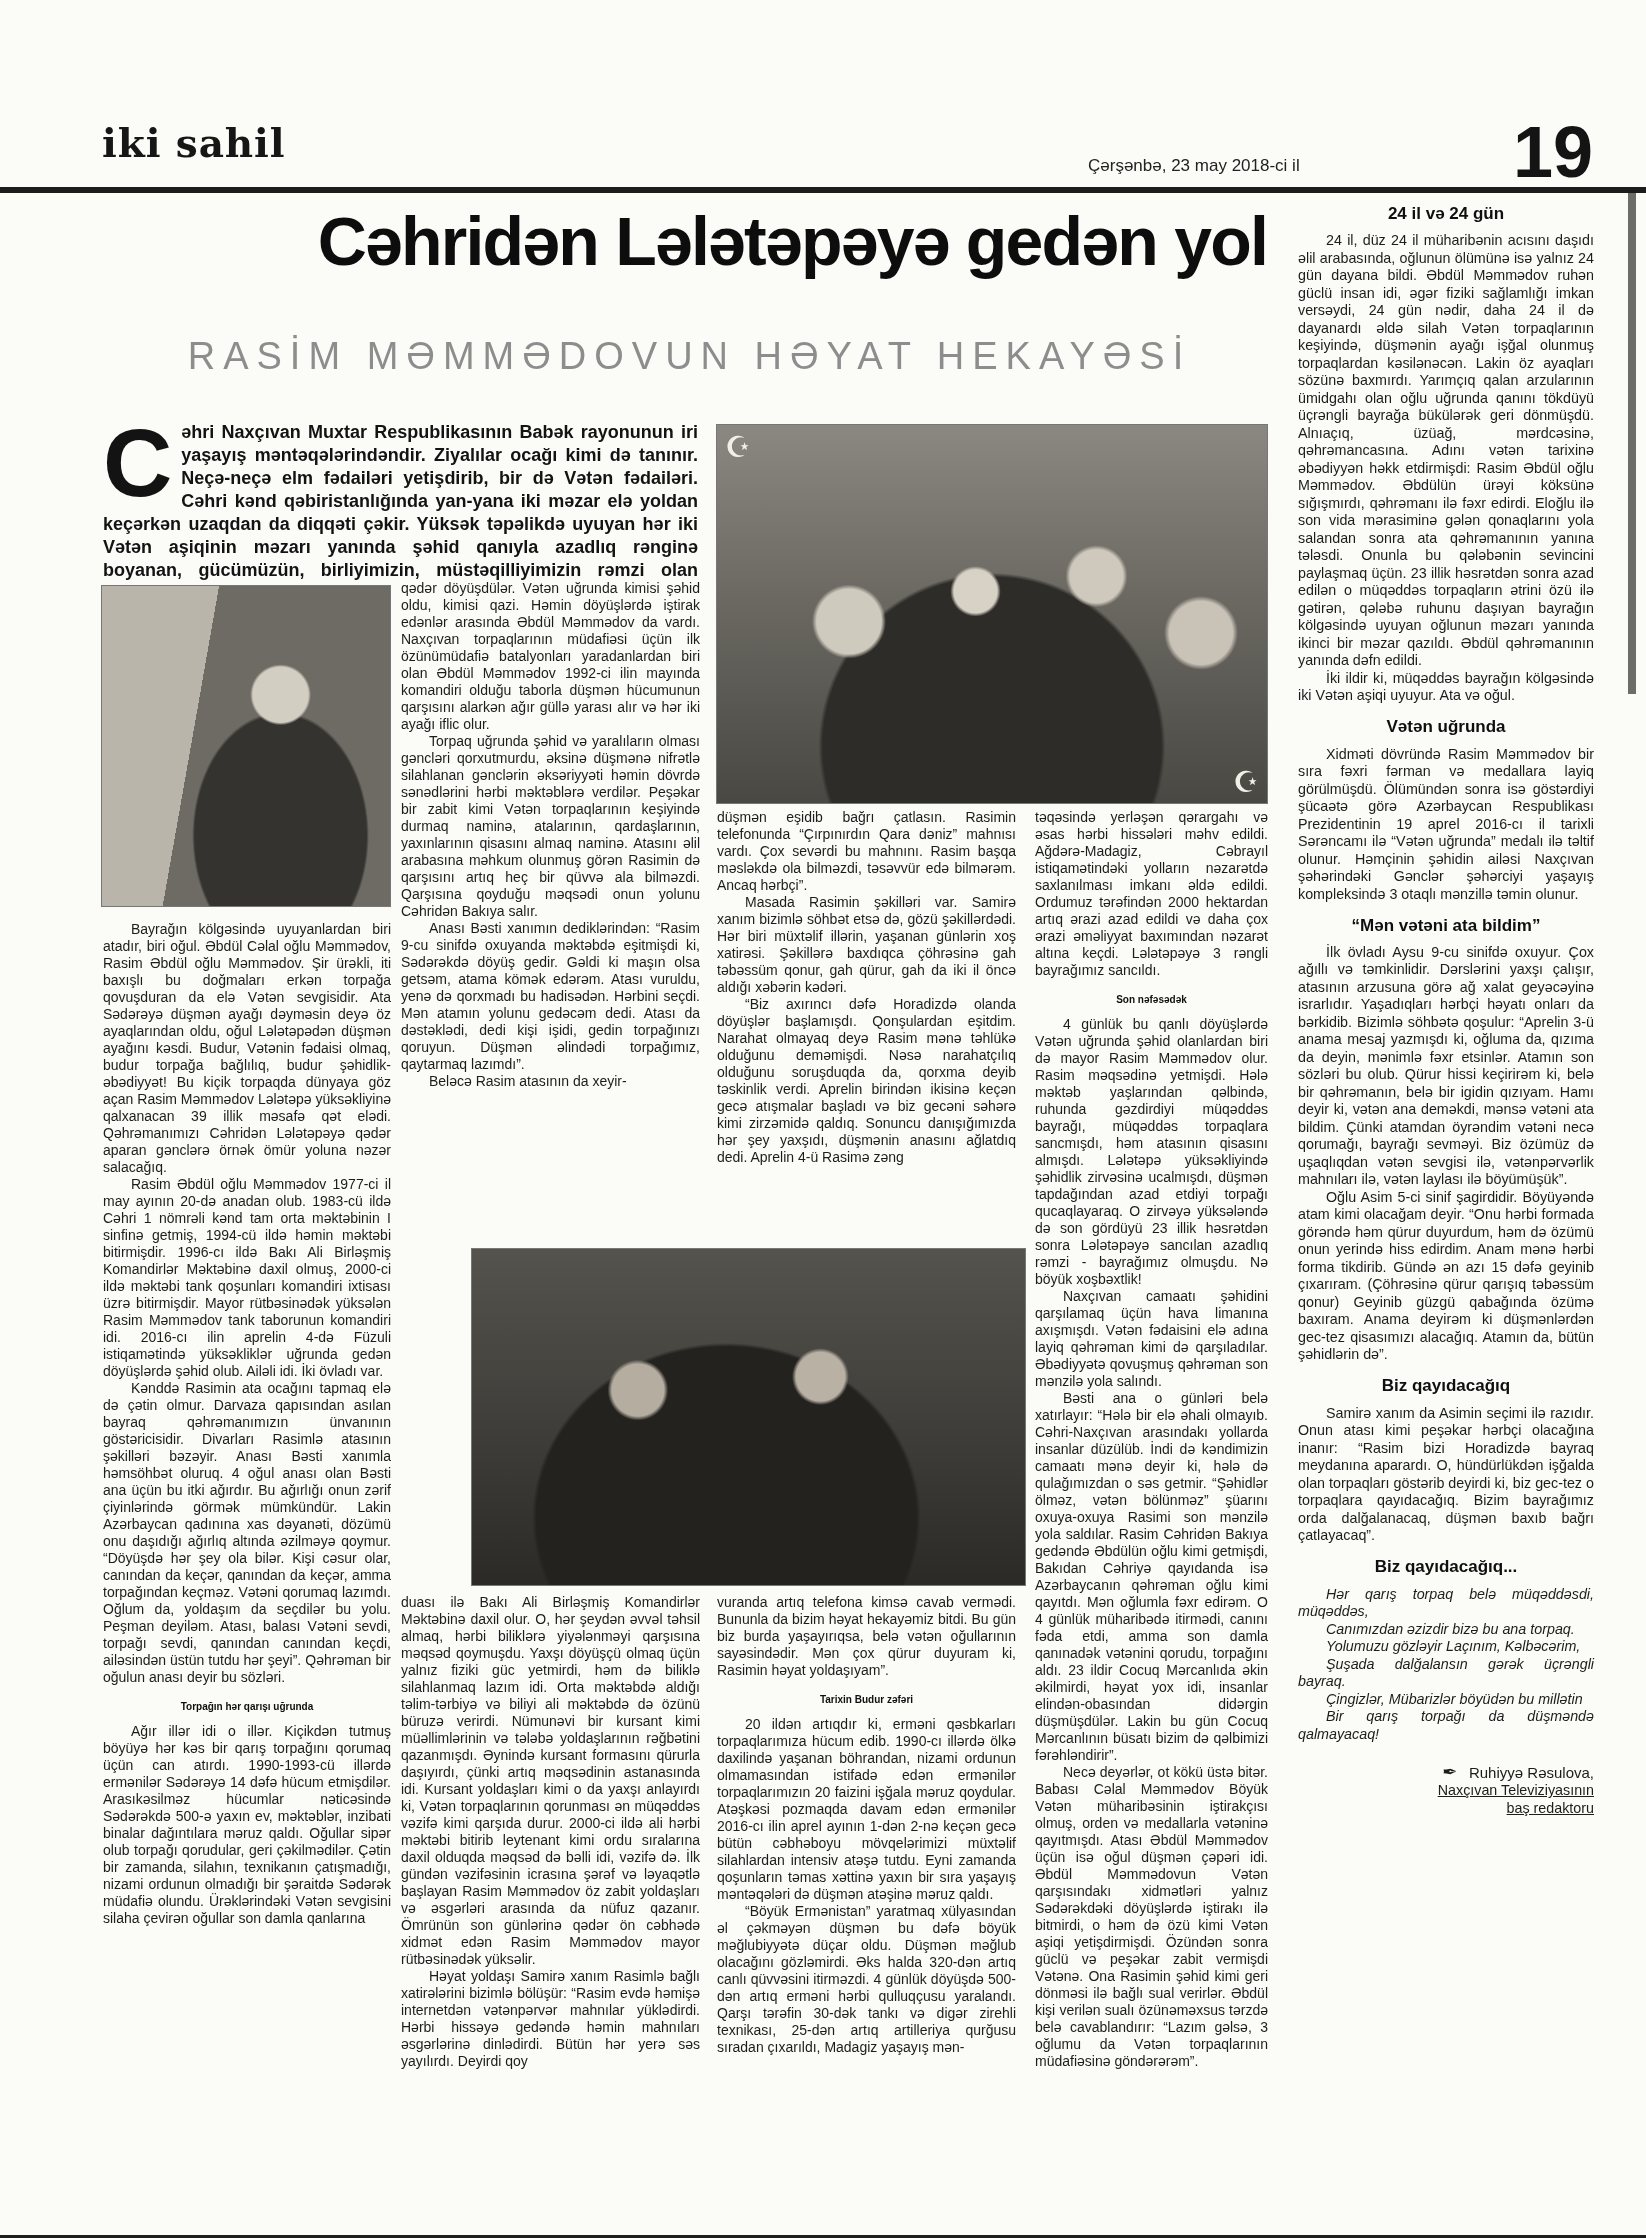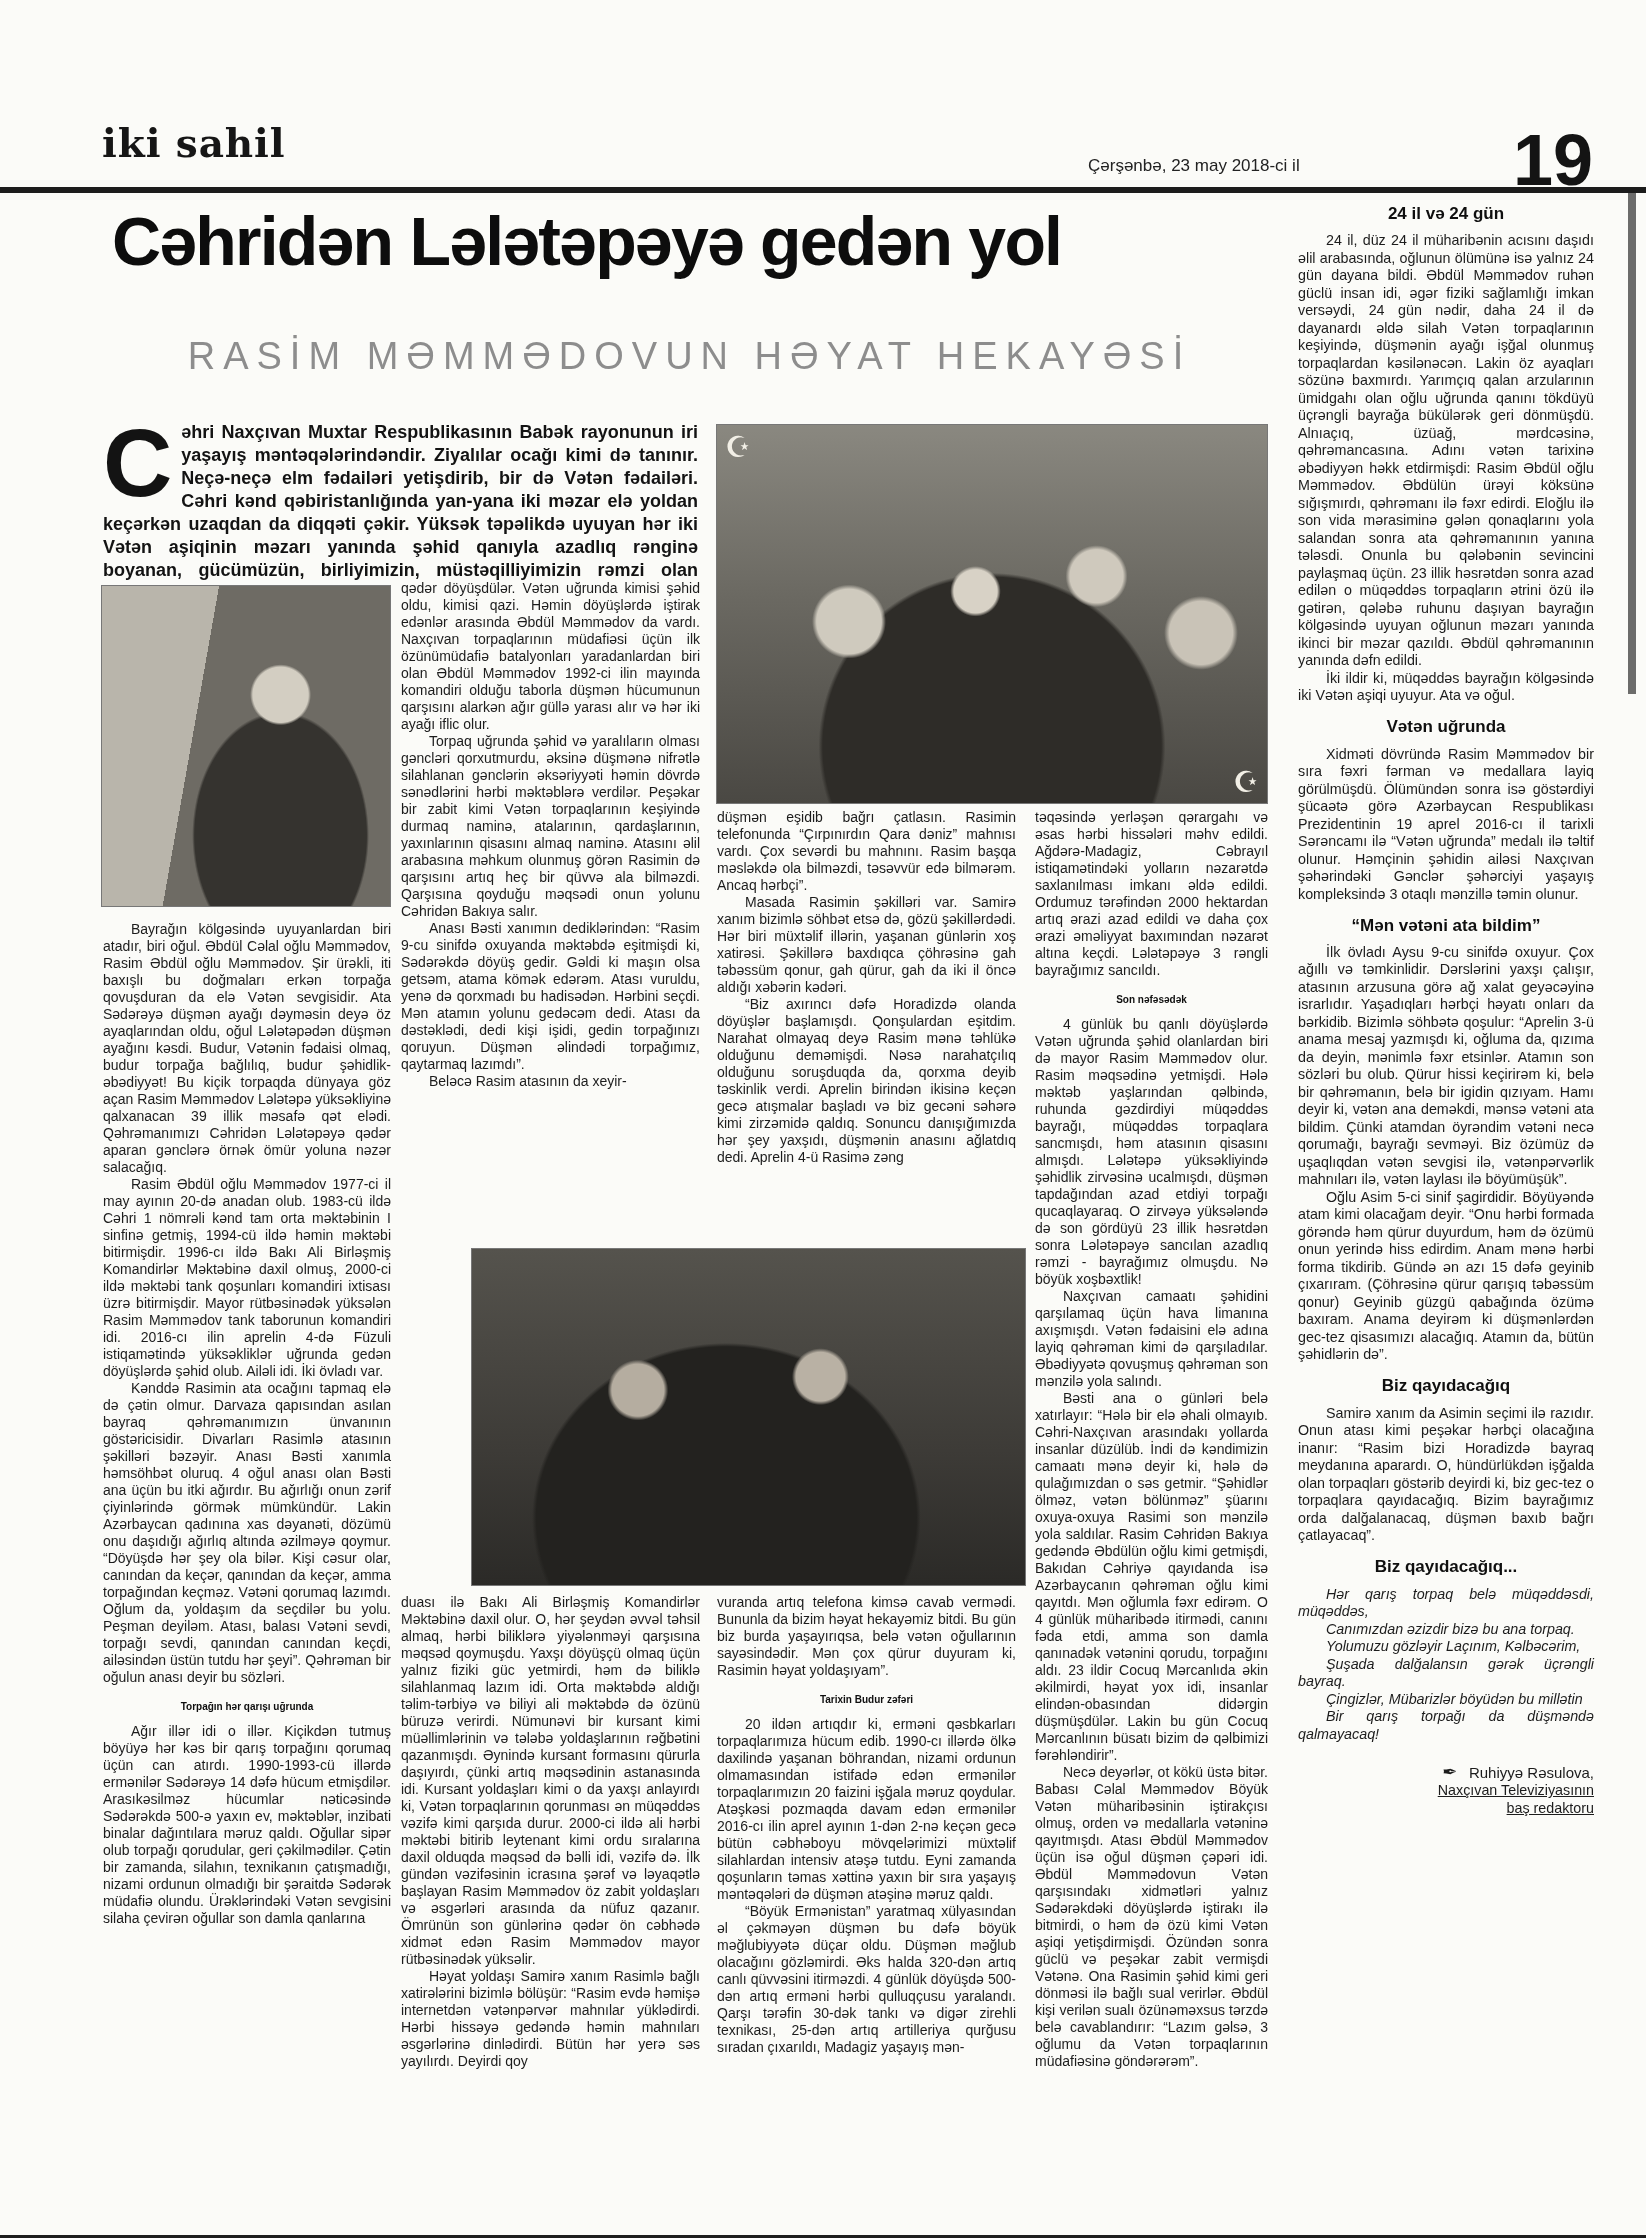--- a/index.html
+++ b/index.html
@@ -2,25 +2,25 @@
 <html style="font-size:7.2px"><head>
 <meta charset="utf-8">
 <style>
   html,body{margin:0;padding:0;background:#e8e8e4;}
   #page{position:relative;width:1647px;height:2326px;background:#fbfbf8;overflow:hidden;
         font-family:"Liberation Sans", sans-serif;color:#191919;}
   
   #masthead{position:absolute;left:102px;top:120px;font-family:"DejaVu Serif", serif;
             font-weight:bold;font-size:39px;letter-spacing:0.9px;color:#161616;}
   #issue-date{position:absolute;left:1088px;top:156px;font-size:17px;color:#222;}
-  #page-number{position:absolute;right:54px;top:119px;font-size:72px;font-weight:bold;color:#141414;}
+  #page-number{position:absolute;right:54px;top:111px;font-size:72px;font-weight:bold;color:#141414;}
   #header-rule{position:absolute;left:0;top:187px;width:1647px;height:6.3px;background:#1c1c1c;}
   #edge-streak{position:absolute;left:1628px;top:193px;width:8px;height:501px;background:#3c3c3c;opacity:.75;}
   
-  #headline{position:absolute;left:112px;top:202px;width:1155px;text-align:left;
+  #headline{position:absolute;left:112px;top:202px;width:1155px;text-align:right;
             font-size:68px;font-weight:800;letter-spacing:-1.8px;color:#0d0d0d;}
   #subheadline{position:absolute;left:112px;top:335px;width:1155px;text-align:center;
             font-size:38px;font-weight:400;letter-spacing:8px;color:#8d8d8d;}
   
   #lead{position:absolute;left:103px;top:421px;width:595px;font-weight:bold;
         font-size:18px;line-height:23px;text-align:justify;color:#131313;}
   #lead .dropcap{float:left;font-size:96px;line-height:76px;font-weight:800;margin:3.6px 9px 0 0;}
   
   .photo{position:absolute;border:0.9px solid #777;box-sizing:border-box;}
   #family-photo{left:716px;top:424px;width:552px;height:380px;

